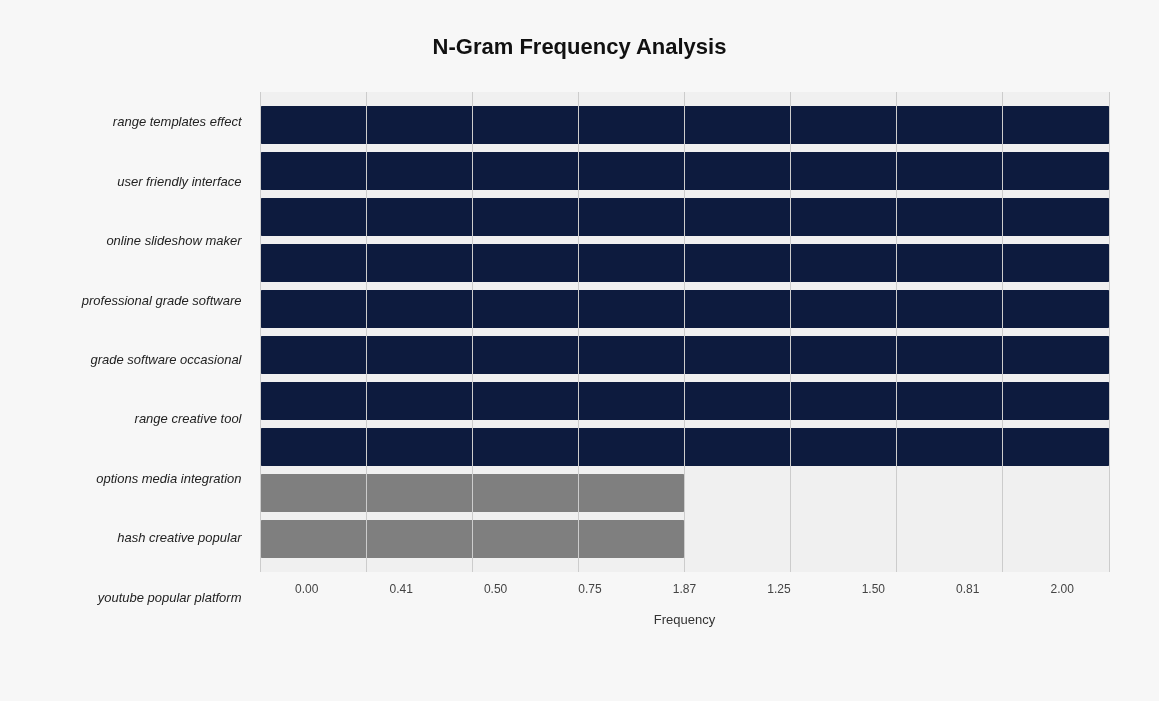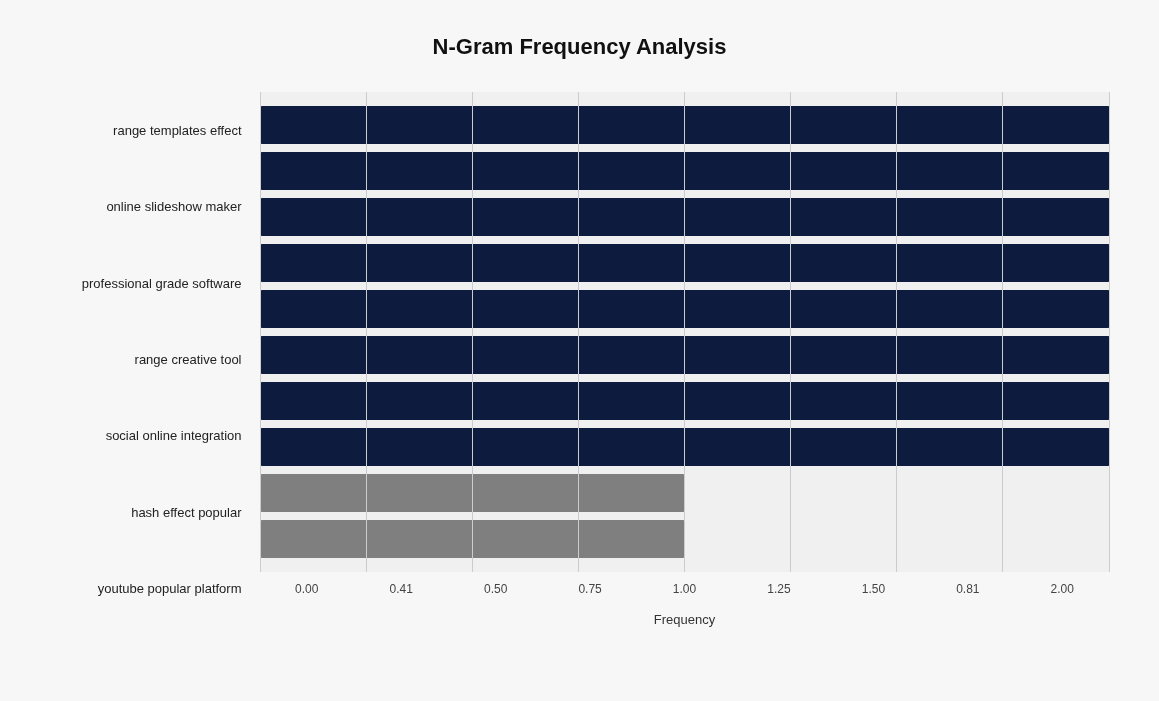--- a/index.html
+++ b/index.html
@@ -29,20 +29,21 @@
       flex-direction: row;
       width: 100%;
     }
     .y-labels {
       display: flex;
       flex-direction: column;
       justify-content: space-around;
       padding-right: 10px;
       min-width: 210px;
       text-align: right;
+      font-style: italic;
     }
     .y-label {
       font-size: 13px;
       color: #222;
       height: 52px;
       display: flex;
       align-items: center;
       justify-content: flex-end;
       padding-right: 8px;
     }
@@ -77,21 +78,21 @@
       background: #7f7f7f;
     }
     .x-axis {
       margin-top: 6px;
       display: flex;
       flex-direction: column;
     }
     .x-ticks {
       display: flex;
       flex-direction: row;
-      justify-content: flex-end;
+      justify-content: space-between;
       padding: 4px 0 0 0;
     }
     .x-tick {
       font-size: 12px;
       color: #444;
       text-align: center;
       flex: 1;
     }
     .x-axis-label {
       text-align: center;
@@ -117,25 +118,27 @@
     }
   </style>
 </head>
 <body>
 
 <div class="chart-container">
   <div class="chart-title">N-Gram Frequency Analysis</div>
   <div class="chart-area">
     <div class="y-labels" id="y-labels-container">
         <div class="y-label">range templates effect</div>
+        <div class="y-label">user friendly interface</div>
         <div class="y-label">online slideshow maker</div>
         <div class="y-label">professional grade software</div>
+        <div class="y-label">grade software occasional</div>
         <div class="y-label">range creative tool</div>
-        <div class="y-label">social online integration</div>
-        <div class="y-label">hash effect popular</div>
+        <div class="y-label">options media integration</div>
+        <div class="y-label">hash creative popular</div>
         <div class="y-label">youtube popular platform</div>
       </div>
     <div class="bars-and-axes">
       <div class="bars-section" id="bars-container">
         <div class="grid-lines" id="grid-lines">
             <div class="grid-line"></div>
             <div class="grid-line"></div>
             <div class="grid-line"></div>
             <div class="grid-line"></div>
             <div class="grid-line"></div>
@@ -174,21 +177,21 @@
           <div class="bar-row">
             <div class="bar bar-gray" style="width: 50%;"></div>
           </div>
         </div>
       <div class="x-axis">
         <div class="x-ticks" id="x-ticks-container">
             <div class="x-tick">0.00</div>
             <div class="x-tick">0.41</div>
             <div class="x-tick">0.50</div>
             <div class="x-tick">0.75</div>
-            <div class="x-tick">1.00</div>
+            <div class="x-tick">1.87</div>
             <div class="x-tick">1.25</div>
             <div class="x-tick">1.50</div>
             <div class="x-tick">0.81</div>
             <div class="x-tick">2.00</div>
           </div>
         <div class="x-axis-label">Frequency</div>
       </div>
     </div>
   </div>
 </div>

